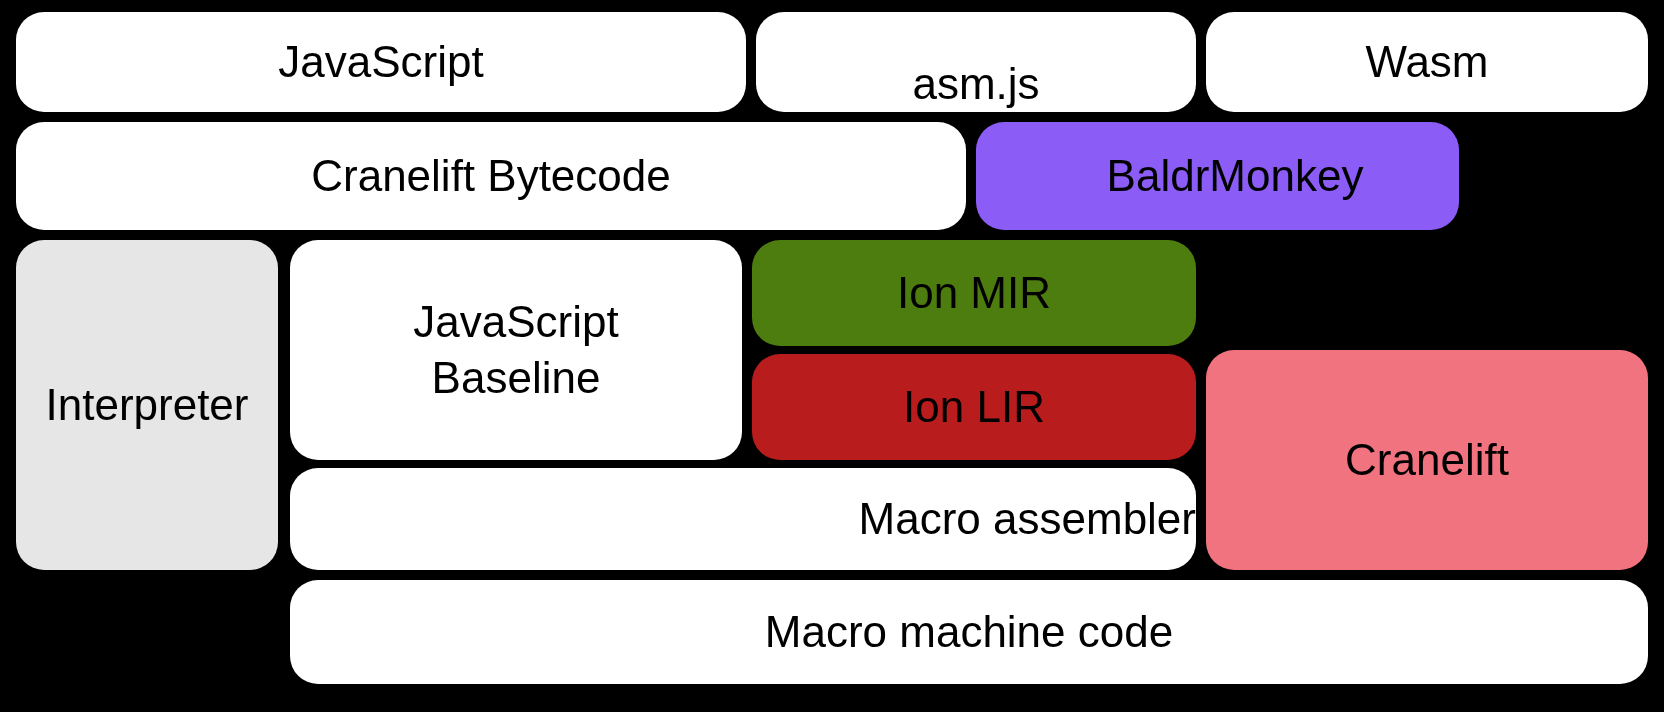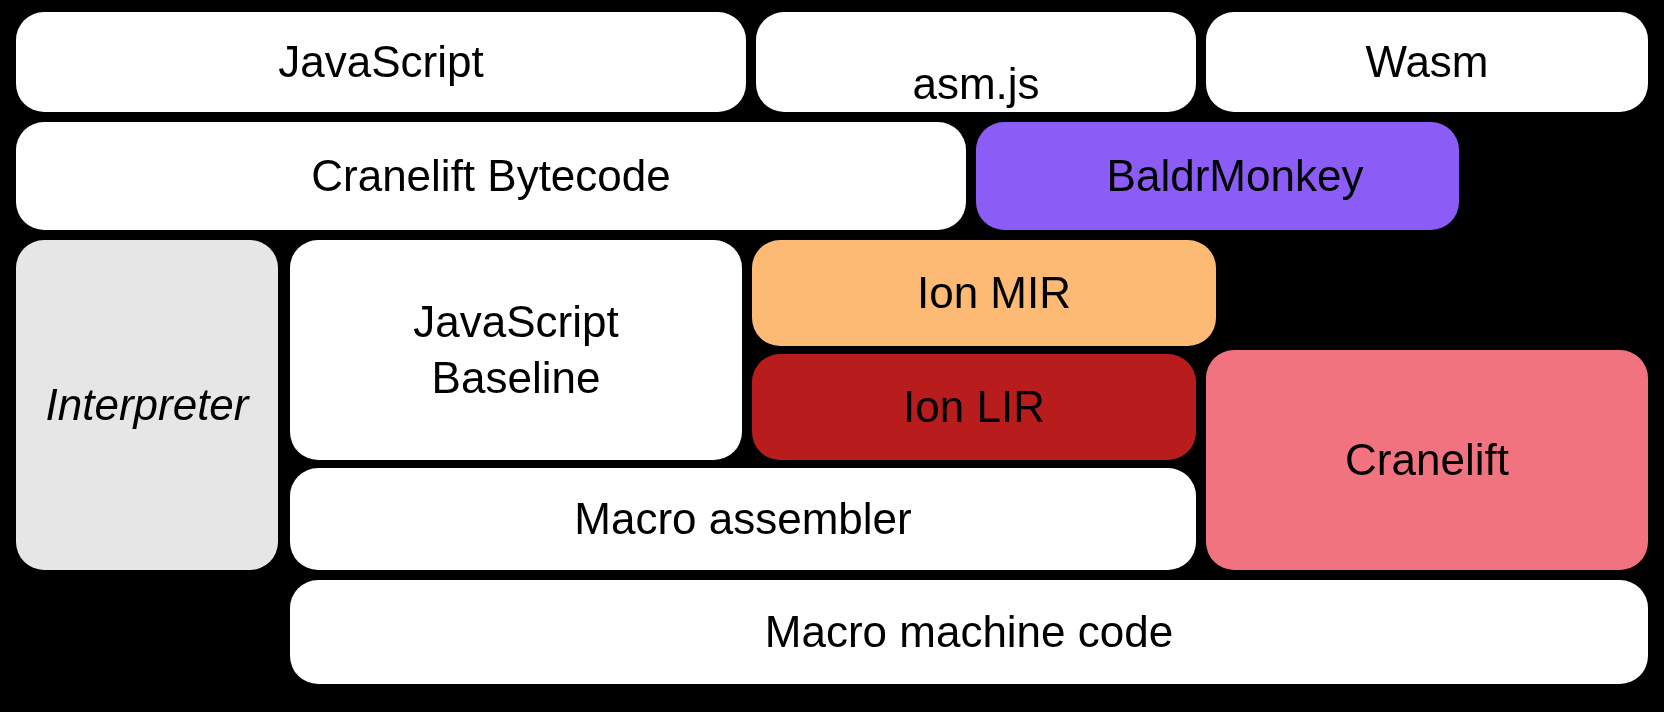--- a/index.html
+++ b/index.html
@@ -30,21 +30,21 @@
   }
   .block .label {
     white-space: pre-line;
   }
   
   .b-javascript   { left: 16px;   top: 12px;  width: 730px;  height: 100px; }
   .b-asmjs        { left: 756px;  top: 12px;  width: 440px;  height: 100px; }
   .b-wasm         { left: 1206px; top: 12px;  width: 442px;  height: 100px; }
   .b-bytecode     { left: 16px;   top: 122px; width: 950px;  height: 108px; }
   .b-baldrmonkey  { left: 976px;  top: 122px; width: 448px;  height: 108px; }
-  .b-interpreter  { left: 16px;   top: 240px; width: 262px;  height: 330px; font-style: italic; }
+  .b-interpreter  { left: 16px;   top: 240px; width: 262px;  height: 330px; }
   .b-baseline     { left: 290px;  top: 240px; width: 452px;  height: 220px; }
   .b-ionmir       { left: 752px;  top: 240px; width: 444px;  height: 106px; }
   .b-ionlir       { left: 752px;  top: 354px; width: 444px;  height: 106px; }
   .b-cranelift    { left: 1206px; top: 350px; width: 442px;  height: 220px; text-align: right; }
   .b-macro        { left: 290px;  top: 468px; width: 906px;  height: 102px; }
   .b-native       { left: 290px;  top: 580px; width: 1358px; height: 104px; }
 </style>
 </head>
 <body style="background-color: rgb(0, 0, 0);">
 
@@ -72,33 +72,33 @@
 
   <div class="block b-interpreter" style="background-color: rgb(230, 230, 230);">
     <span class="label">Interpreter</span>
   </div>
 
   <div class="block b-baseline" style="background-color: rgb(255, 255, 255);">
     <span class="label">JavaScript
 Baseline</span>
   </div>
 
-  <div class="block b-ionmir" style="background-color: #fdba74; padding-left: 20px;">
+  <div class="block b-ionmir" style="background-color: #4d7c0f;">
     <span class="label">Ion MIR</span>
   </div>
 
   <div class="block b-ionlir" style="background-color: #b91c1c;">
     <span class="label">Ion LIR</span>
   </div>
 
   <div class="block b-cranelift" style="background-color: rgb(241, 115, 127);">
     <span class="label">Cranelift</span>
   </div>
 
-  <div class="block b-macro" style="background-color: rgb(255, 255, 255);">
+  <div class="block b-macro" style="background-color: rgb(255, 255, 255); justify-content: flex-end;">
     <span class="label">Macro assembler</span>
   </div>
 
   <div class="block b-native" style="background-color: rgb(255, 255, 255);">
     <span class="label">Macro machine code</span>
   </div>
 
 </div>
 
 </body></html>

